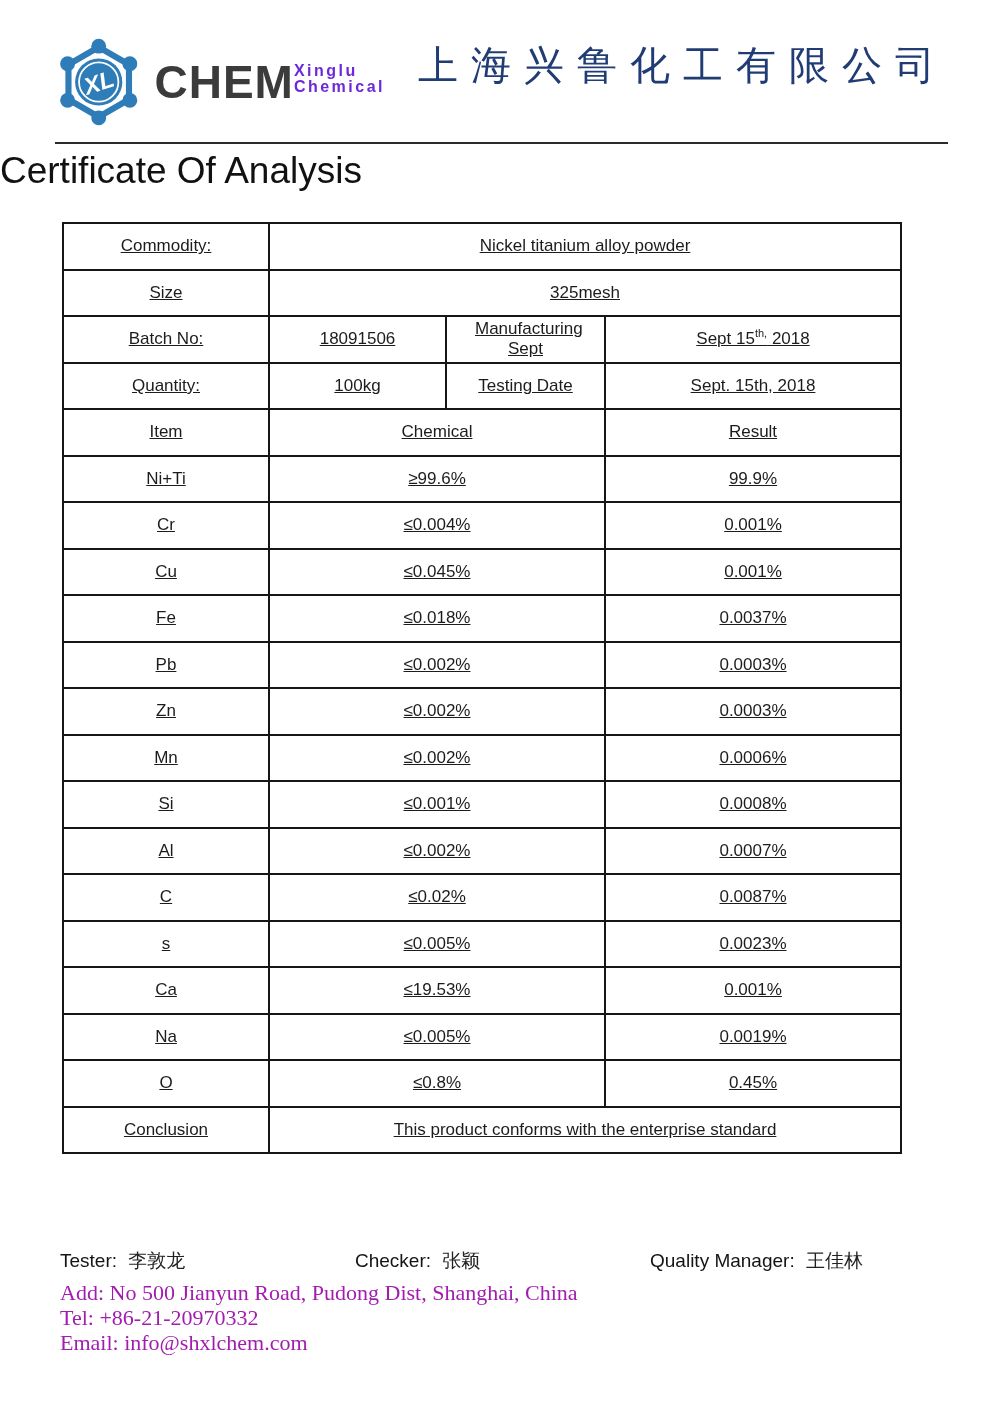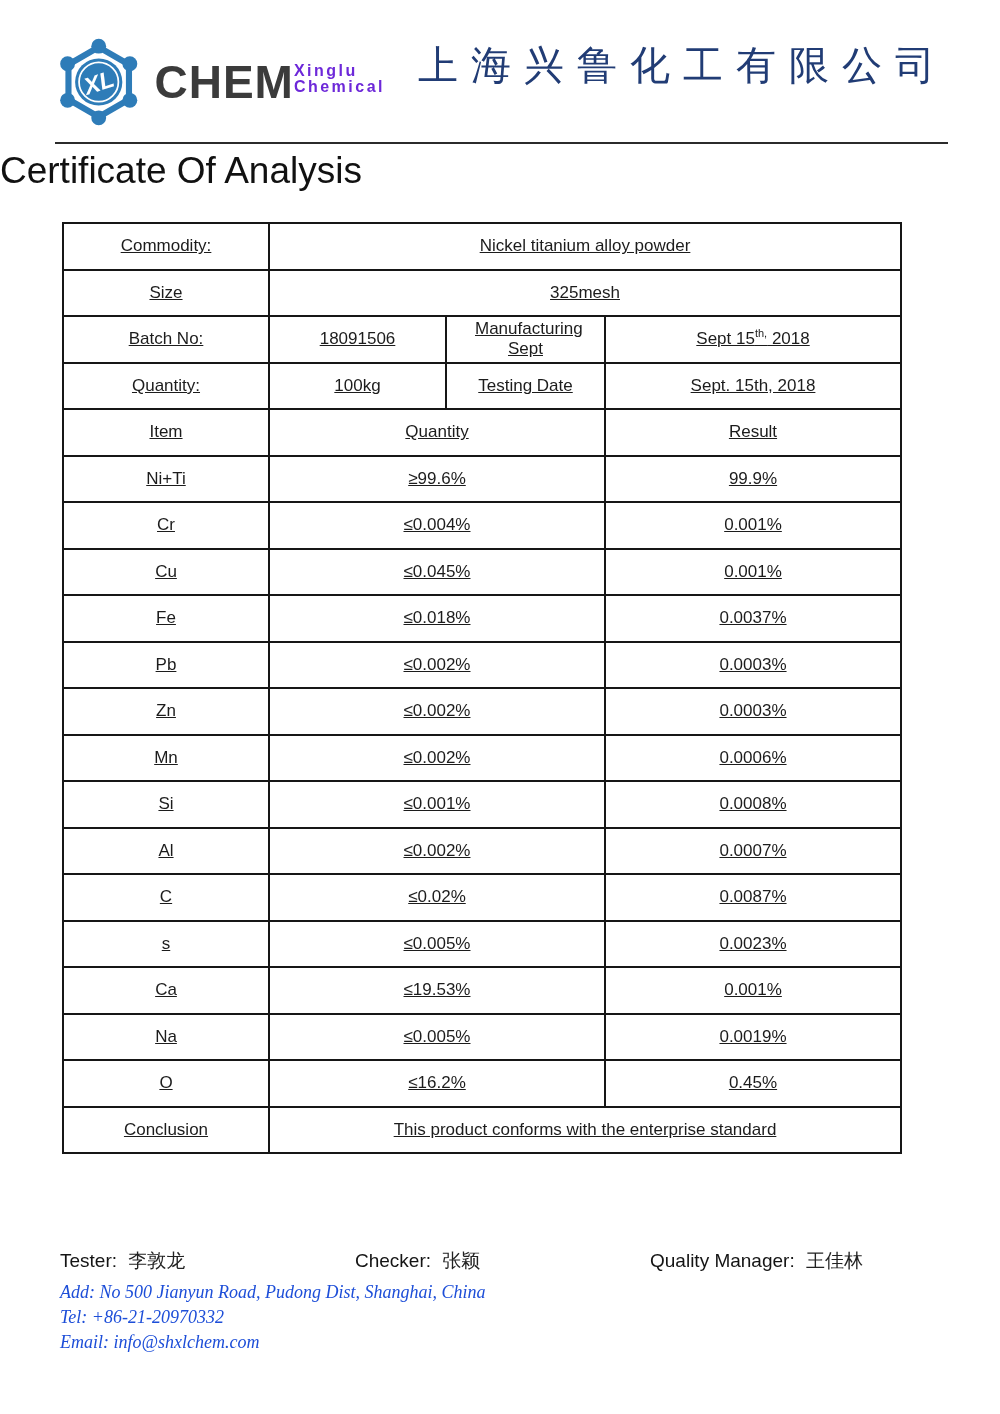--- a/index.html
+++ b/index.html
@@ -58,21 +58,21 @@
   .sig{position:absolute;white-space:nowrap;font-size:19px;}
   .sig-label{color:#141414;}
   .sig-name{font-family:"DejaVu Serif","Liberation Serif",serif;font-size:19px;color:#222;margin-left:6px;}
   .sig-tester{left:60px;}
   .sig-checker{left:355px;}
   .sig-qm{left:650px;text-align:right;}
   
   .contact{
     position:absolute;left:60px;top:1280px;
     font-family:"Liberation Serif","DejaVu Serif",serif;
-    font-size:18px;color:#1d4ed8;line-height:25px;font-style:italic;
+    font-size:22px;color:#a21caf;line-height:25px;
   }
 </style>
 </head>
 <body>
 
 <div class="page">
 
   <div class="header">
     <div class="logo">
       <svg width="100" height="100" viewBox="0 0 100 100">
@@ -126,21 +126,21 @@
         <td><span>Sept 15</span><sup class="dt">th,</sup><span> 2018</span></td>
       </tr>
       <tr>
         <td>Quantity:</td>
         <td>100kg</td>
         <td>Testing Date</td>
         <td>Sept. 15th, 2018</td>
       </tr>
       <tr>
         <td>Item</td>
-        <td colspan="2">Quantity</td>
+        <td colspan="2">Chemical</td>
         <td>Result</td>
       </tr>
 
     </tbody>
     <tbody>
     <tr>
       <td>Ni+Ti</td>
       <td colspan="2">≥99.6%</td>
       <td>99.9%</td>
     </tr>
@@ -212,21 +212,21 @@
     </tr>
 
     <tr>
       <td>Na</td>
       <td colspan="2">≤0.005%</td>
       <td>0.0019%</td>
     </tr>
 
     <tr>
       <td>O</td>
-      <td colspan="2">≤16.2%</td>
+      <td colspan="2">≤0.8%</td>
       <td>0.45%</td>
     </tr>
   </tbody>
     <tbody>
       <tr>
         <td>Conclusion</td>
         <td colspan="3">This product conforms with the enterprise standard</td>
       </tr>
     </tbody>
   </table>

